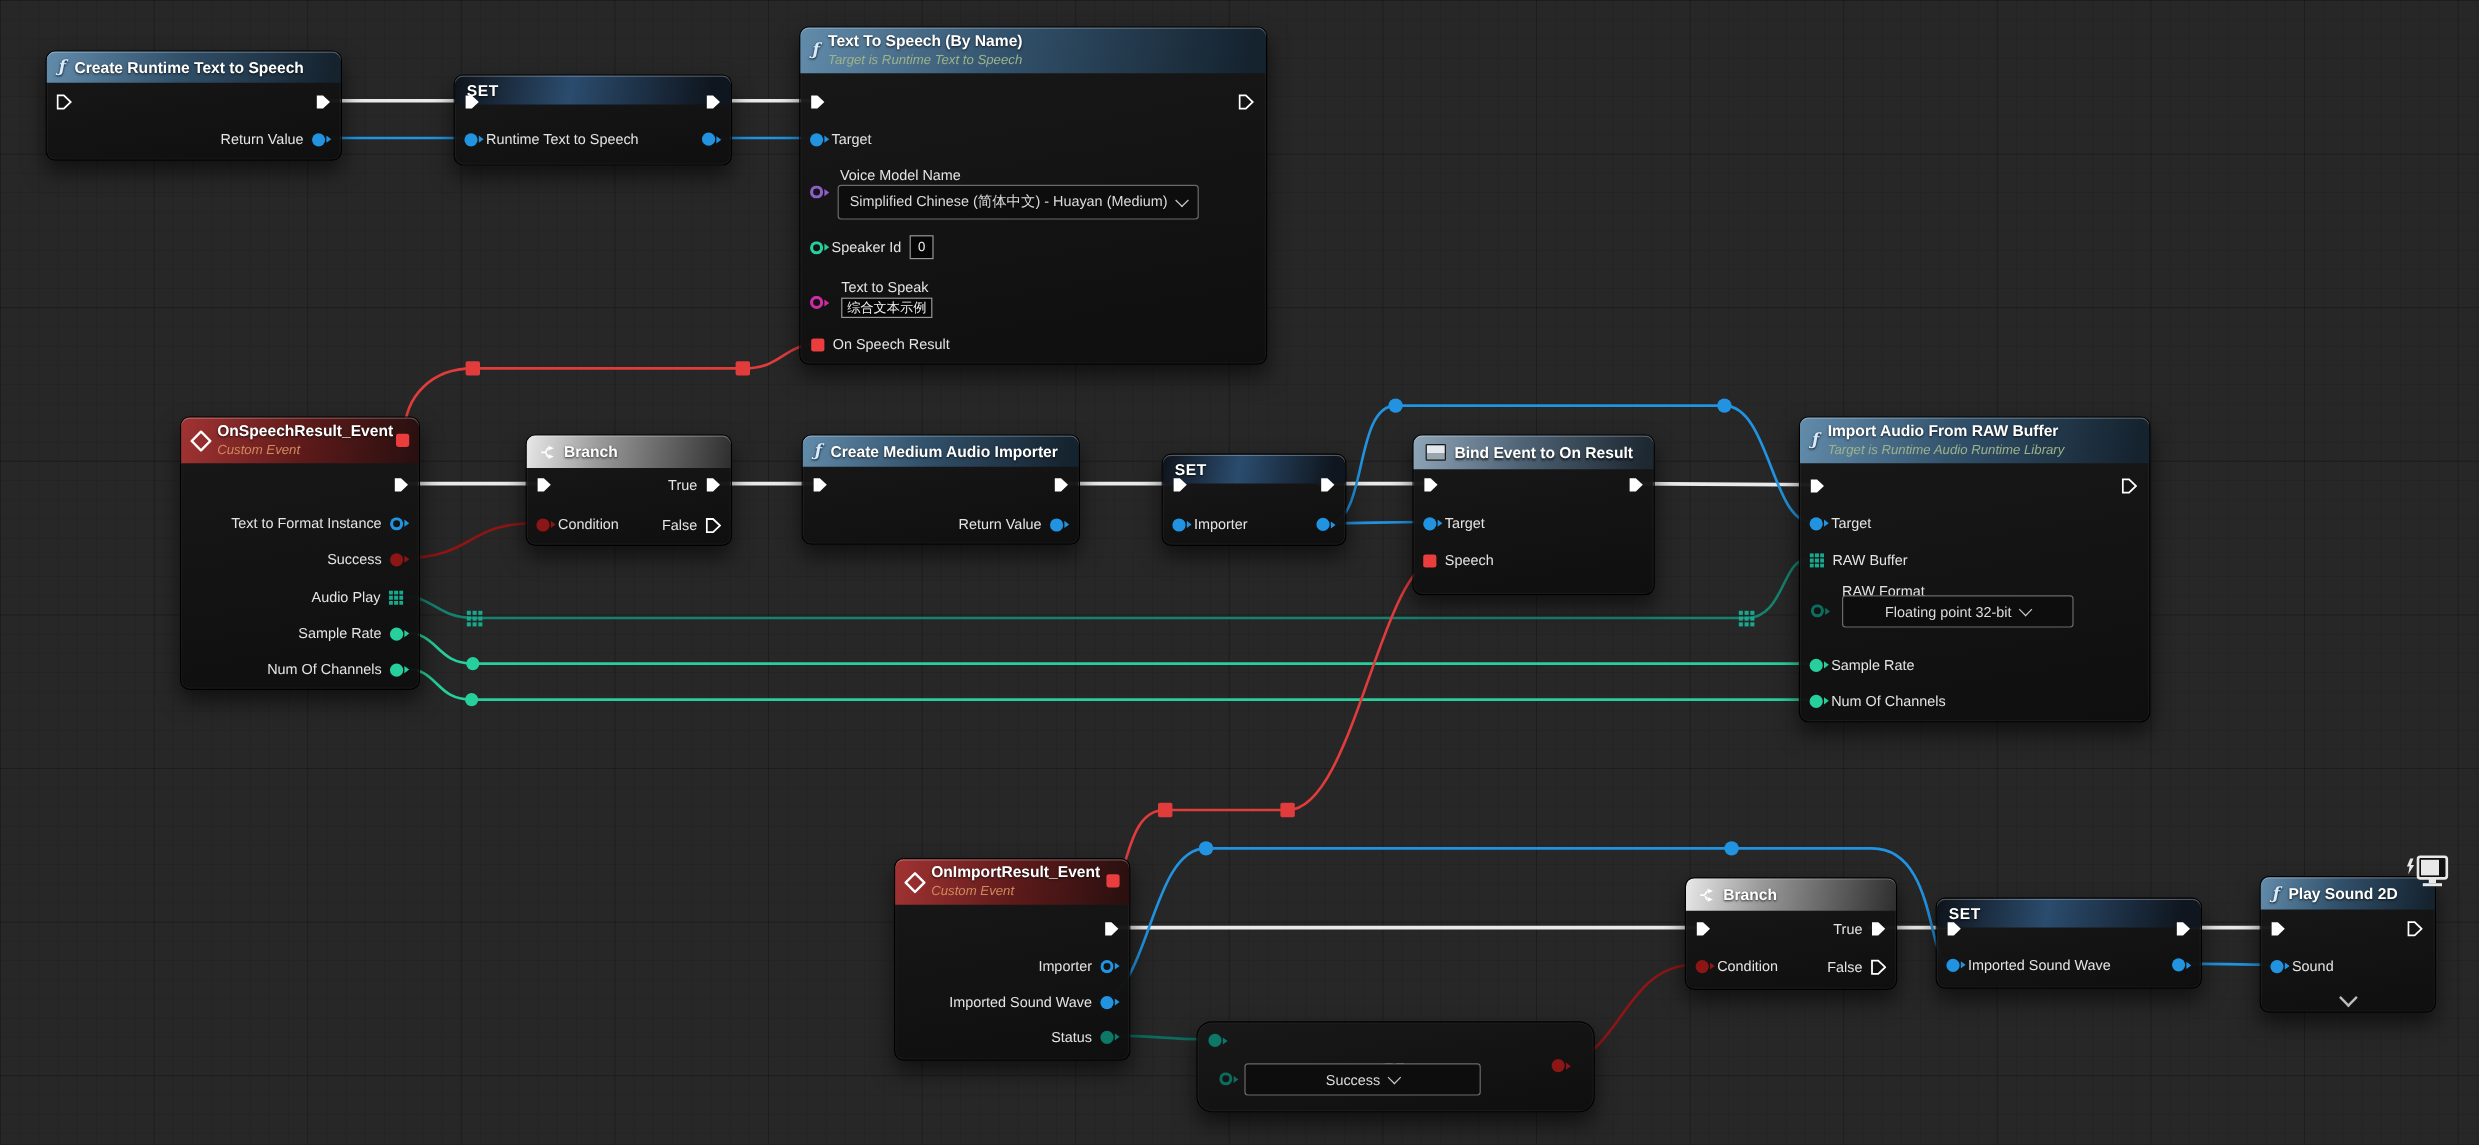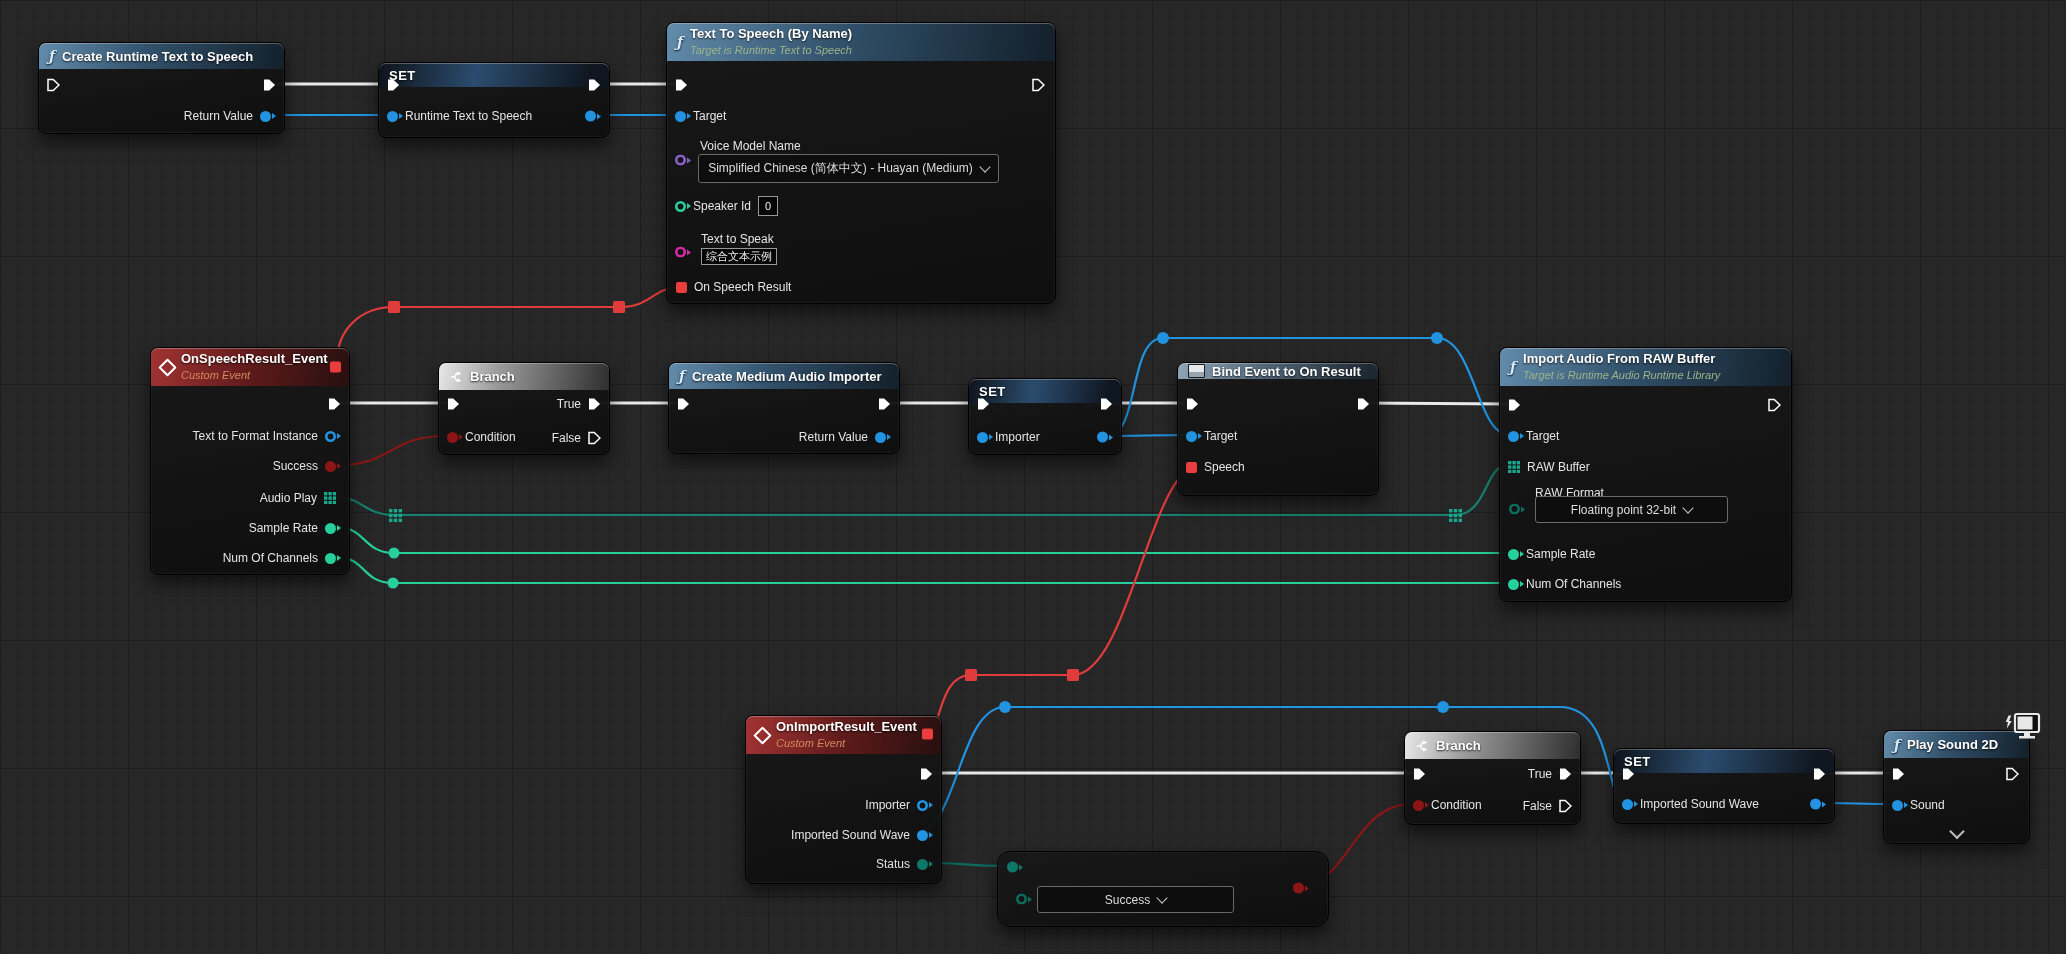--- a/index.html
+++ b/index.html
@@ -352,21 +352,21 @@
     <div class="pin" style="left:8px;top:58px">
       <span class="pc fill" style="--c:#2193e0"></span>
       <span>Importer</span>
     </div>
     <div class="pin" style="right:13px;top:58px">
       <span class="pc fill" style="--c:#2193e0"></span>
     </div>
   </div>
 
   <div class="node" style="left:1177px;top:362px;width:200px;height:132px">
-    <div class="hdr h1 hdr-bind" style="height:16px">
+    <div class="hdr h1 hdr-bind" style="height:28px">
       <span class="bindico"></span>
       <span class="title">Bind Event to On Result</span>
     </div>
     <div class="pin" style="left:8px;top:41px">
       <svg class="pe" width="13" height="14" viewBox="0 0 13 14">
           <path d="M1 1.5 H6.2 L12 7 L6.2 12.5 H1 Z" fill="#fff"></path>
         </svg>
     </div>
     <div class="pin" style="right:8px;top:41px">
       <svg class="pe" width="13" height="14" viewBox="0 0 13 14">

